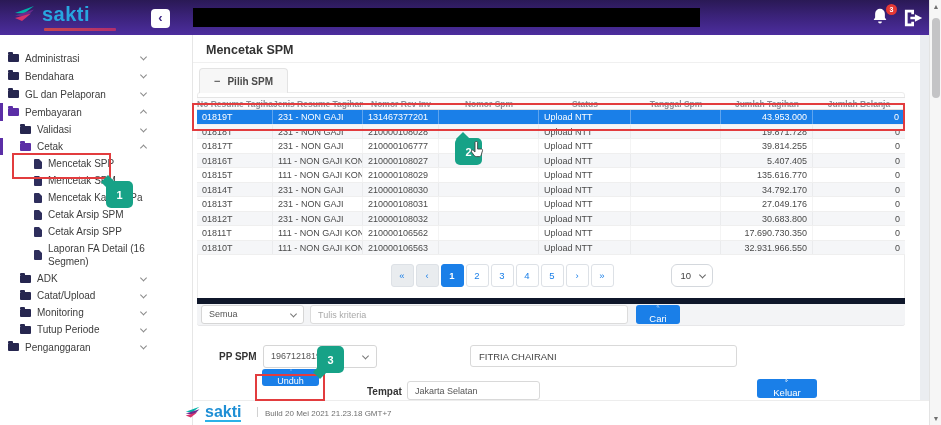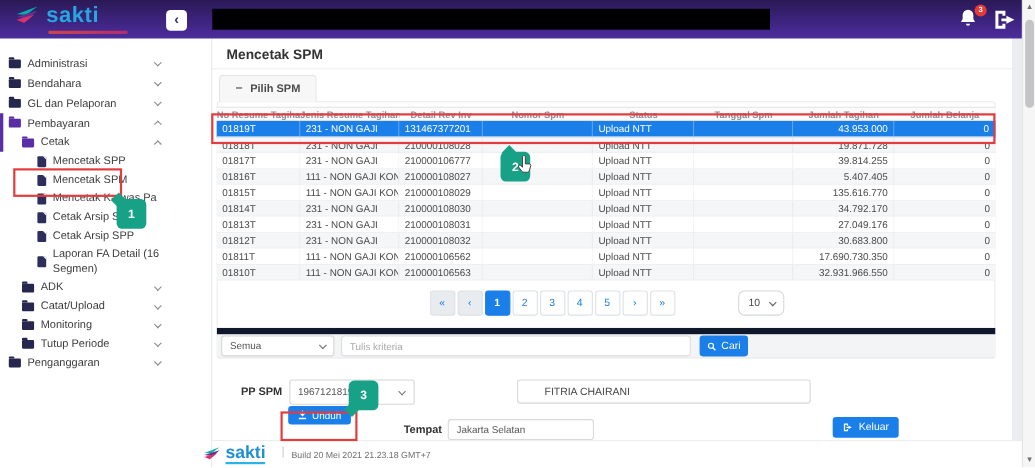--- a/index.html
+++ b/index.html
@@ -95,30 +95,30 @@
     border-top:6px solid #0f172a; border-bottom:1px solid #e7e7e9; border-radius:0 0 3px 3px;
     display:flex; align-items:center; padding:0 4px; }
   .sel { position:relative; height:19px; background:#fff; border:1px solid #d6d6d6; border-radius:3px;
     font-size:9px; color:#555; line-height:17px; padding:0 18px 0 7px; cursor:pointer; }
   .sel .chev { right:7px; border-color:#777; }
   .filter-scope { width:103px; }
   .filter-input { margin-left:6px; width:318px; height:19px; background:#fff; border:1px solid #dcdcdc; border-radius:3px;
     font-size:9px; color:#333; padding:0 7px; font-family:inherit; }
   .filter-input::placeholder { color:#a9a9a9; }
   .btn { display:inline-flex; align-items:center; justify-content:center; gap:5px; background:#1a7fe8; color:#fff;
-    border:none; border-radius:3px; font-size:9.5px; font-family:inherit; cursor:pointer; }
+    border:none; border-radius:3px; font-size:9.5px; font-family:inherit; cursor:pointer;flex-direction:column; }
   .btn-cari { margin-left:8px; width:44px; height:19px; }
 
   
   .form-label { position:absolute; font-size:10px; font-weight:bold; color:#333; }
   .lbl-ppspm { left:26px; top:316px; }
   .ppspm-select { position:absolute; left:70px; top:310px; width:114px; height:23px; }
   .ppspm-select .chev { right:8px; }
   .pp-name { position:absolute; left:277px; top:310px; width:267px; height:22px; border:1px solid #d9d9d9;
-    border-radius:3px; font-size:9.5px; color:#444; padding:0 24px; font-family:inherit; }
+    border-radius:3px; font-size:9.5px; color:#444; padding:0 8px; font-family:inherit; }
   .btn-unduh { position:absolute; left:69px; top:334px; width:57px; height:17px; font-size:9px; }
   .lbl-tempat { left:174px; top:351px; }
   .tempat-input { position:absolute; left:214px; top:346px; width:133px; height:19px; border:1px solid #d9d9d9;
     border-radius:3px; font-size:9px; color:#555; padding:0 7px; font-family:inherit; }
   .btn-keluar { position:absolute; left:564px; top:344px; width:60px; height:19px; font-size:9.5px; }
 
   
   .footer { position:absolute; left:193px; top:400px; width:736px; height:25px; background:#fff;
     border-top:1px solid #ededed; z-index:3; }
   .f-logo { position:absolute; left:-8px; top:2px; display:flex; align-items:center; gap:4px; }
@@ -186,20 +186,25 @@
       <div class="nav-item lvl0">
         <span class="ic-folder"></span>
         <span class="nav-label">GL dan Pelaporan</span>
         <span class="chev down"></span>
       </div>
       <div class="nav-item lvl0 active">
         <span class="ic-folder"></span>
         <span class="nav-label">Pembayaran</span>
         <span class="chev up"></span>
       </div>
+      <div class="nav-item lvl1">
+        <span class="ic-folder"></span>
+        <span class="nav-label">Validasi</span>
+        <span class="chev down"></span>
+      </div>
       <div class="nav-item lvl1 active">
         <span class="ic-folder"></span>
         <span class="nav-label">Cetak</span>
         <span class="chev up"></span>
       </div>
       <div class="nav-item lvl2">
         <span class="ic-file"></span>
         <span class="nav-label">Mencetak SPP</span>
       </div>
       <div class="nav-item lvl2">
@@ -257,21 +262,21 @@
       <div class="panel-body"></div>
       <div class="panel-tab">
         <span class="minus">−</span>
         <span>Pilih SPM</span>
       </div>
 
       <div class="grid">
         <div class="gr-row gr-head">
             <div class="th">No Resume Tagihan</div>
             <div class="th">Jenis Resume Tagihan</div>
-            <div class="th">Detail Rev Inv</div>
+            <div class="th">Nomor Rev Inv</div>
             <div class="th">Nomor Spm</div>
             <div class="th">Status</div>
             <div class="th">Tanggal Spm</div>
             <div class="th">Jumlah Tagihan</div>
             <div class="th">Jumlah Belanja</div>
           </div>
         <div class="gr-body">
             <div class="gr-row selected">
               <div class="td">01819T</div>
               <div class="td">231 - NON GAJI</div>

